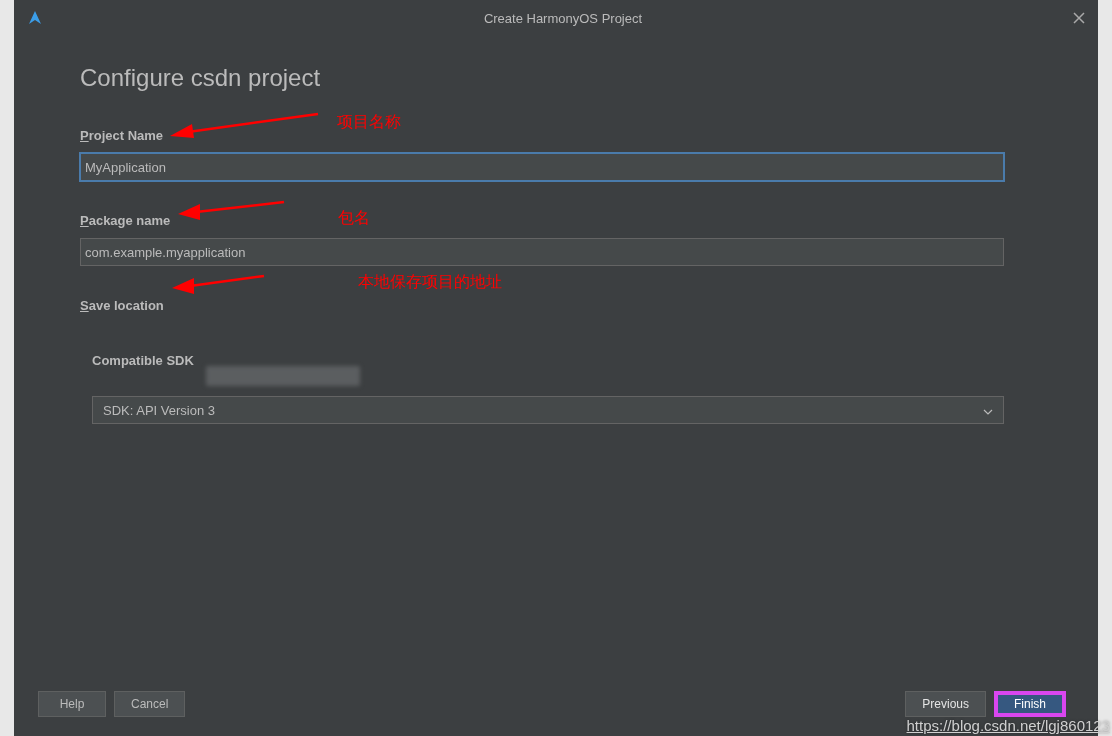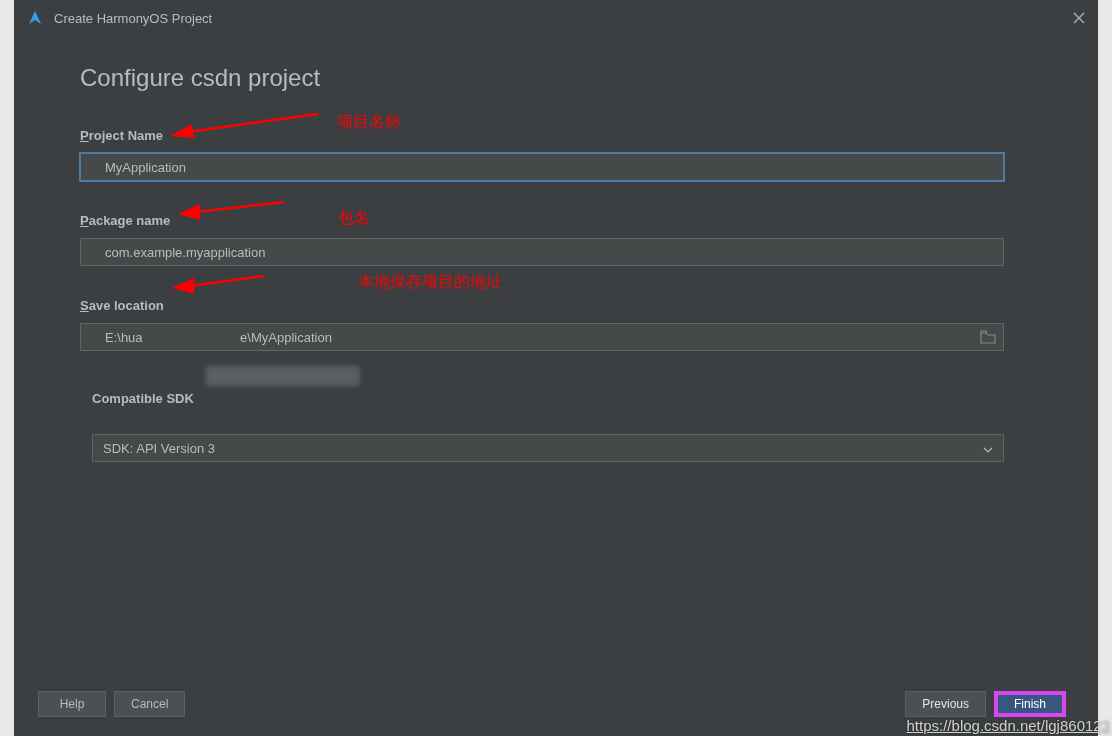--- a/index.html
+++ b/index.html
@@ -33,21 +33,21 @@
       left: 14px;
       right: 14px;
       top: 0;
       height: 36px;
       background: #3c3f41;
       display: flex;
       align-items: center;
       padding: 0 12px;
     }
     .titlebar-icon { width: 18px; height: 18px; margin-right: 10px; }
-    .titlebar-title { font-size: 13px; color: #bbbbbb; flex: 1; }
+    .titlebar-title { font-size: 13px; color: #bbbbbb; flex: 1; text-align: center; }
     .close-icon {
       width: 14px; height: 14px;
       cursor: pointer;
       color: #a9a9a9;
       display: flex; align-items: center; justify-content: center;
     }
     .content {
       position: absolute;
       left: 80px;
       right: 108px;
@@ -68,21 +68,21 @@
       margin-bottom: 10px;
     }
     .underline-p { text-decoration: underline; display: inline; }
     .text-input {
       width: 100%;
       height: 28px;
       background: #45494a;
       border: 1px solid #646464;
       color: #bbbbbb;
       font-size: 13px;
-      padding: 0 24px;
+      padding: 0 4px;
       outline: none;
     }
     .text-input.focused { border: 1px solid #4a7bab; box-shadow: 0 0 0 1px #4a7bab; }
     .input-with-button { position: relative; display: flex; }
     .folder-icon {
       position: absolute;
       right: 8px;
       top: 50%;
       transform: translateY(-50%);
       width: 16px; height: 14px;
@@ -195,28 +195,20 @@
     <input class="text-input focused" value="MyApplication" style="">
   </div>
 
   <div class="field-group">
     <label class="field-label"><span class="underline-p">P</span>ackage name</label>
     <input class="text-input" value="com.example.myapplication" style="">
   </div>
 
   <div class="field-group">
     <label class="field-label"><span class="underline-p">S</span>ave location</label>
-    <div class="input-with-button">
-      <input class="text-input" id="save-loc" value="E:\hua                           e\MyApplication" style="">
-      <span class="folder-icon">
-        <svg viewBox="0 0 16 14">
-            <path d="M1 3 L6 3 L7.5 5 L15 5 L15 13 L1 13 Z M1 3 L1 1 L6 1 L7 3" fill="none" stroke="currentColor" stroke-width="1.2"></path>
-          </svg>
-      </span>
-    </div>
   </div>
 
   <div class="blur-box"></div>
 
   <div class="field-group sdk-group">
     <label class="field-label sdk-label">Compatible SDK</label>
     <div class="select">
       <span>SDK: API Version 3</span>
       <span class="chevron-down">
         <svg viewBox="0 0 10 10">

